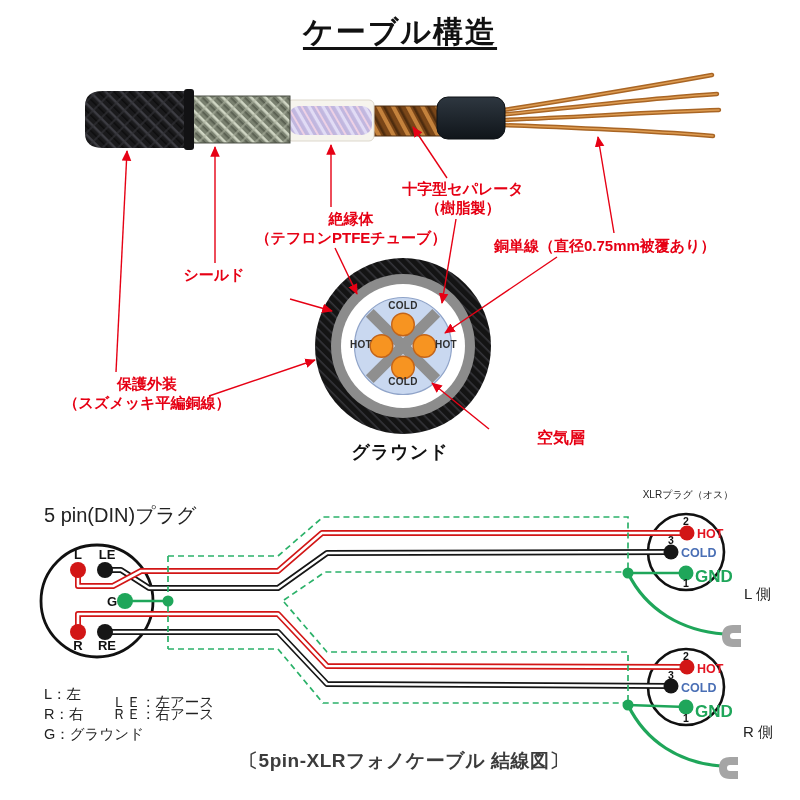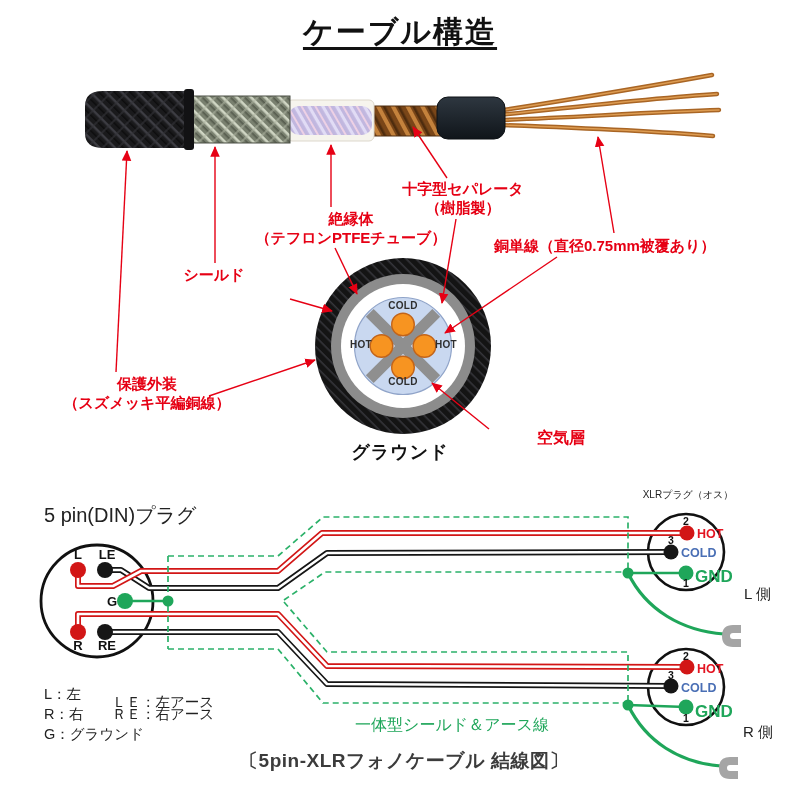--- a/index.html
+++ b/index.html
@@ -246,16 +246,15 @@
 <div class="t cold" style="left:681px;top:680px;">COLD</div>
 <div class="t gnd" style="left:695px;top:701px;">GND</div>
 <div class="t num c" style="left:686px;top:712px;">1</div>
 
 <div class="t leg" style="left:44px;top:685px;">L：左</div>
 <div class="t leg" style="left:112px;top:685px;margin-top:8px;">ＬＥ：左アース</div>
 <div class="t leg" style="left:44px;top:705px;">R：右</div>
 <div class="t leg" style="left:112px;top:705px;">ＲＥ：右アース</div>
 <div class="t leg" style="left:44px;top:725px;">G：グラウンド</div>
 
-<div class="t grn c" style="left:452px;top:715px;">一体型シールド＆アース線</div>
 <div class="t botcap c" style="left:404px;top:749px;">〔5pin-XLRフォノケーブル 結線図〕</div>
 
 </div>
 
 </body></html>

